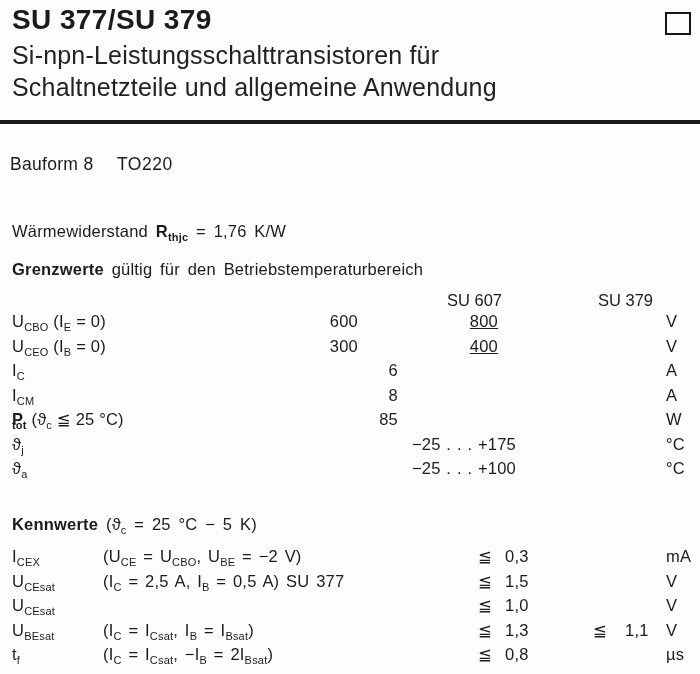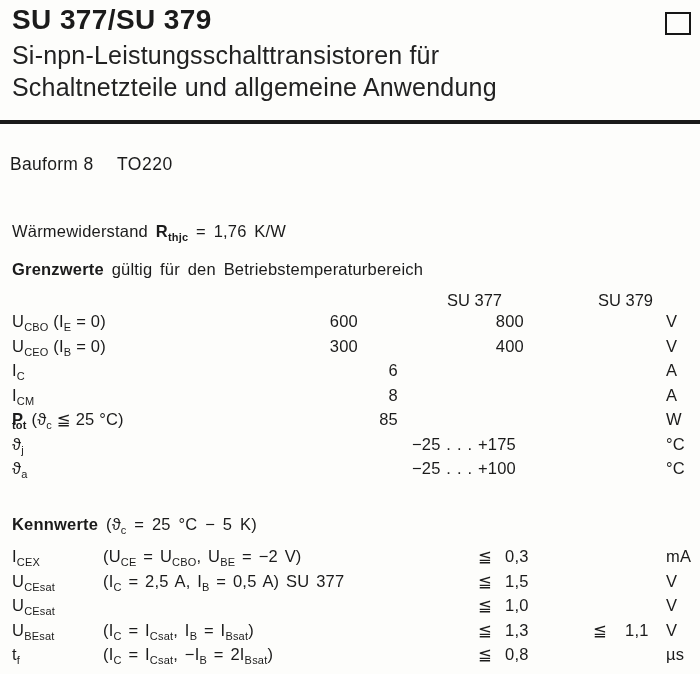--- a/index.html
+++ b/index.html
@@ -59,21 +59,21 @@
   .gh1{right:198px;}
   .gh2{right:47px;}
   .tbl{position:absolute;left:0;width:700px;}
   .g-tbl{top:312px;height:175px;}
   .k-tbl{top:547px;height:125px;}
   .trow{position:absolute;left:0;width:556px;height:24px;font-size:16.5px;}
   .trow span{position:absolute;white-space:pre;letter-spacing:.2px;}
   .sym{left:12px;}
   .cond{left:103px;word-spacing:2px;}
   .v1{right:198px;text-align:right;}
-  .v2{right:32px;text-align:right;}
+  .v2{right:58px;text-align:right;text-decoration:underline;}
   .vc{right:158px;text-align:right;}
   .range{right:40px;text-align:right;word-spacing:1px;}
   .unit{left:666px;}
   .sign1{left:478px;}
   .val1{left:505px;}
   .sign2{left:593px;}
   .val2{left:625px;}
 </style>
 </head>
 <body>
@@ -89,21 +89,21 @@
   <div class="rule-thick"></div>
 
   <div class="abs bauform-label">Bauform 8</div>
   <div class="abs package-label">TO220</div>
 
   <div class="abs thermal">Wärmewiderstand <span class="b">R</span><sub class="b">thjc</sub> = 1,76 K/W</div>
 
   <div class="abs gheading"><span class="b">Grenzwerte</span><span> gültig für den Betriebstemperaturbereich</span></div>
 
   <div class="ghead">
-    <span class="gh1">SU 377</span>
+    <span class="gh1">SU 607</span>
     <span class="gh2">SU 379</span>
   </div>
 
   <div class="tbl g-tbl">
       <div class="trow" style="top: 0px;">
         <span class="sym">U<sub>CBO</sub> (I<sub>E</sub> = 0)</span>
         <span class="v1">600</span>
         <span class="v2">800</span>
         <span class="unit">V</span>
       </div>

